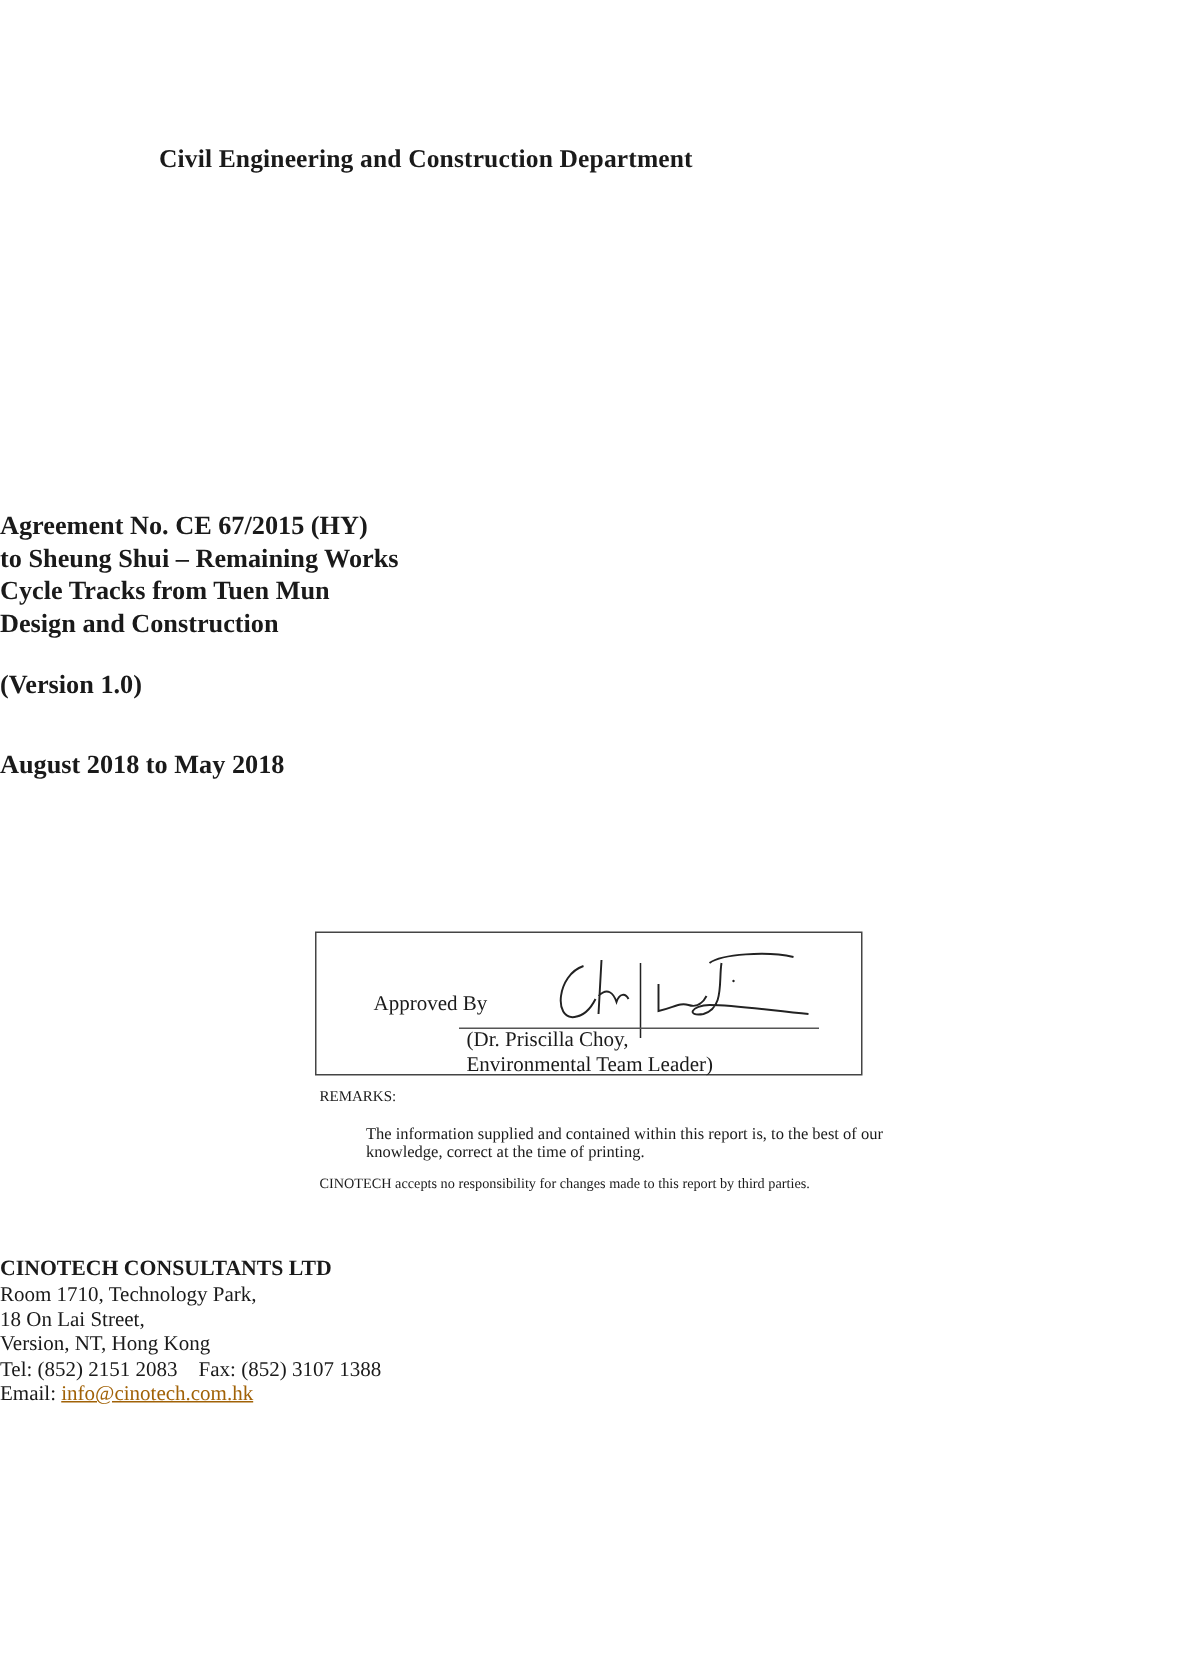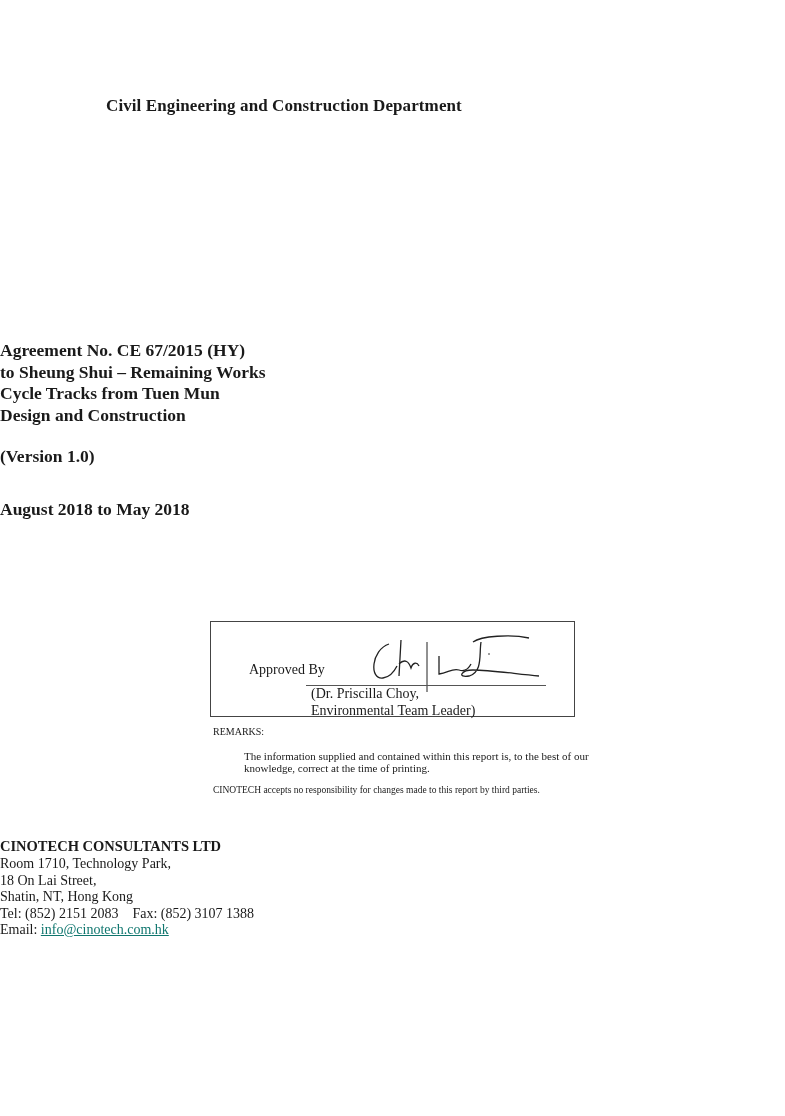--- a/index.html
+++ b/index.html
@@ -14,21 +14,21 @@
   .approval-box { left:210px; top:621px; width:365px; height:96px; border:1px solid #444; box-sizing:border-box; }
   .approved-label { left:2px; top:40px; font-size:14px; font-weight:normal;margin-left:36px; }
   .sig-line { left:95px; top:63px; width:240px; height:0; border-top:1px solid #555; }
   .signer { left:100px; top:63px; width:240px; text-align:left; font-size:14px; line-height:17px; }
   .signature { left:150px; top:10px; width:180px; height:60px; }
   .remarks-title { left:213px; top:726px; font-size:10px; }
   .remarks-p1 { left:208px; top:750px; font-size:11px; line-height:12px; width:360px;margin-left:36px; }
   .remarks-p2 { left:213px; top:785px; font-size:9.5px; width:380px; }
   .company { top:838px; font-size:14.5px; }
   .address { top:856px; font-size:14px; line-height:16.5px; font-weight:normal; }
-  .email-link { text-decoration:underline; color:#0f766e; }
+  .email-link { text-decoration:underline; color:#a16207; }
 </style>
 </head>
 <body>
 
 <div class="abs dept">Civil Engineering and Construction Department</div>
 
 <div class="abs center title-block">
   <div>Agreement No. CE 67/2015 (HY)</div>
   <div>to Sheung Shui – Remaining Works</div>
   <div>Cycle Tracks from Tuen Mun</div>
@@ -59,18 +59,18 @@
 </div>
 
 <div class="abs remarks-title">REMARKS:</div>
 <div class="abs remarks-p1">The information supplied and contained within this report is, to the best of our knowledge, correct at the time of printing.</div>
 <div class="abs remarks-p2">CINOTECH accepts no responsibility for changes made to this report by third parties.</div>
 
 <div class="abs center company">CINOTECH CONSULTANTS LTD</div>
 <div class="abs center address">
   <div>Room 1710, Technology Park,</div>
   <div>18 On Lai Street,</div>
-  <div>Shatin, NT, Hong Kong</div>
+  <div>Version, NT, Hong Kong</div>
   <div style="white-space:pre;">Tel: (852) 2151 2083    Fax: (852) 3107 1388</div>
   <div>
     <span style="white-space:pre;">Email: </span><a class="email-link">info@cinotech.com.hk</a>
   </div>
 </div>
 
 </body></html>

